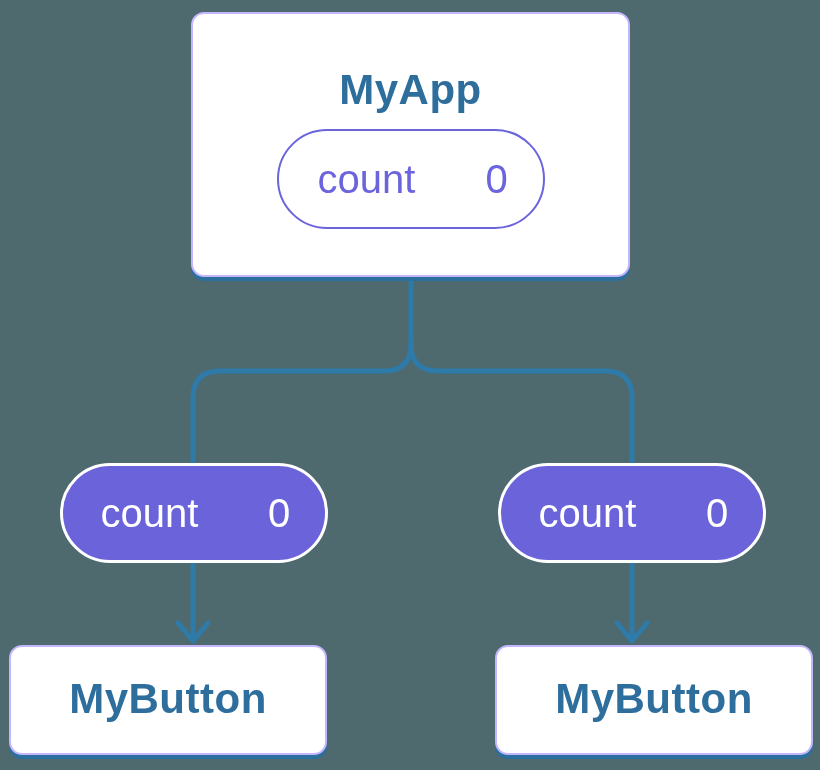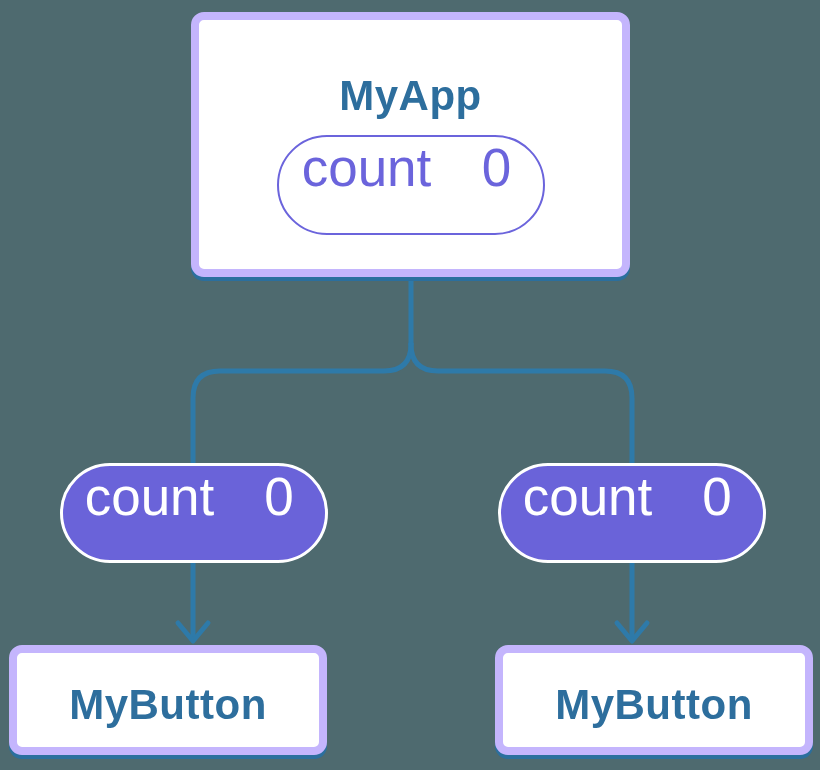--- a/index.html
+++ b/index.html
@@ -13,21 +13,21 @@
     width: 820px; height: 770px;
     background: #4e6a6f;
     overflow: hidden;
   }
   .connector-svg {
     position: absolute; left: 0; top: 0; z-index: 1;
   }
   .node-box {
     position: absolute; z-index: 2;
     background: #ffffff;
-    border: 8px solid #c4b5fd;
+    border: 2px solid #c4b5fd;
     border-radius: 13px;
     box-shadow: 0 4px 0 0 #2b6f9e;
     box-sizing: border-box;
   }
   .node-title {
     position: absolute;
     left: 0; right: 0;
     text-align: center;
     color: #2d6e9d;
     font-size: 42px;
@@ -39,22 +39,22 @@
   .leaf-box-left  { left: 9px;   top: 645px; width: 318px; height: 110px; }
   .leaf-box-right { left: 495px; top: 645px; width: 318px; height: 110px; }
   .leaf-title { top: 28px; }
 
   .pill {
     position: absolute; z-index: 2;
     height: 100px; width: 268px;
     border-radius: 50px;
     box-sizing: border-box;
     display: flex;
-    align-items: flex-start;
-    font-size: 53px;
+    align-items: center;
+    font-size: 40px;
     overflow: hidden;
   }
   .pill-outline {
     left: 50%; top: 115px;
     transform: translateX(-50%);
     background: #ffffff;
     border: 2px solid #6b64dc;
     color: #6b64dc;
   }
   .pill-filled {

